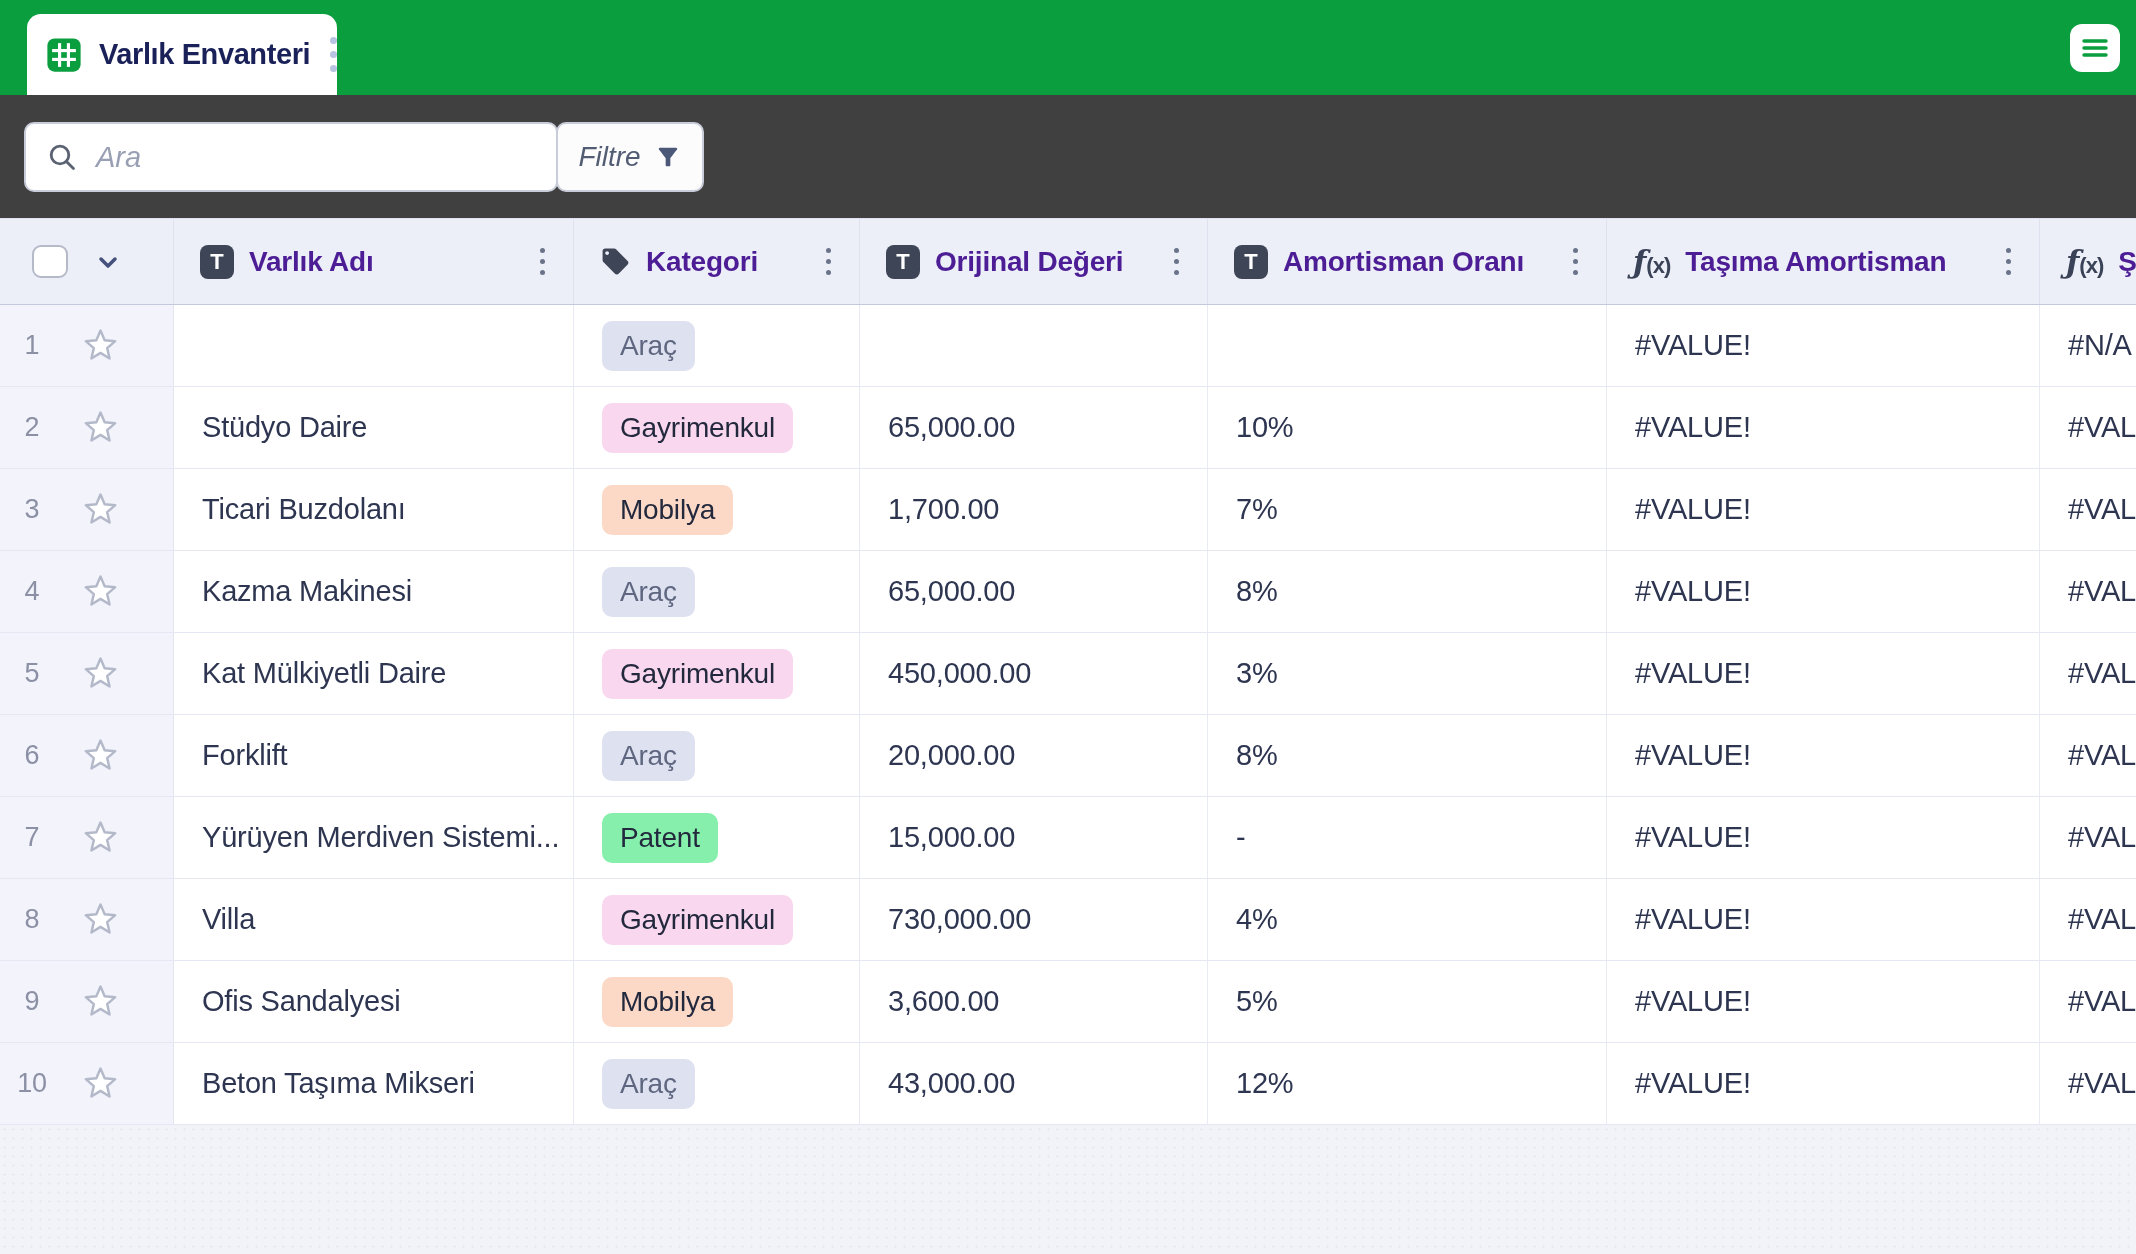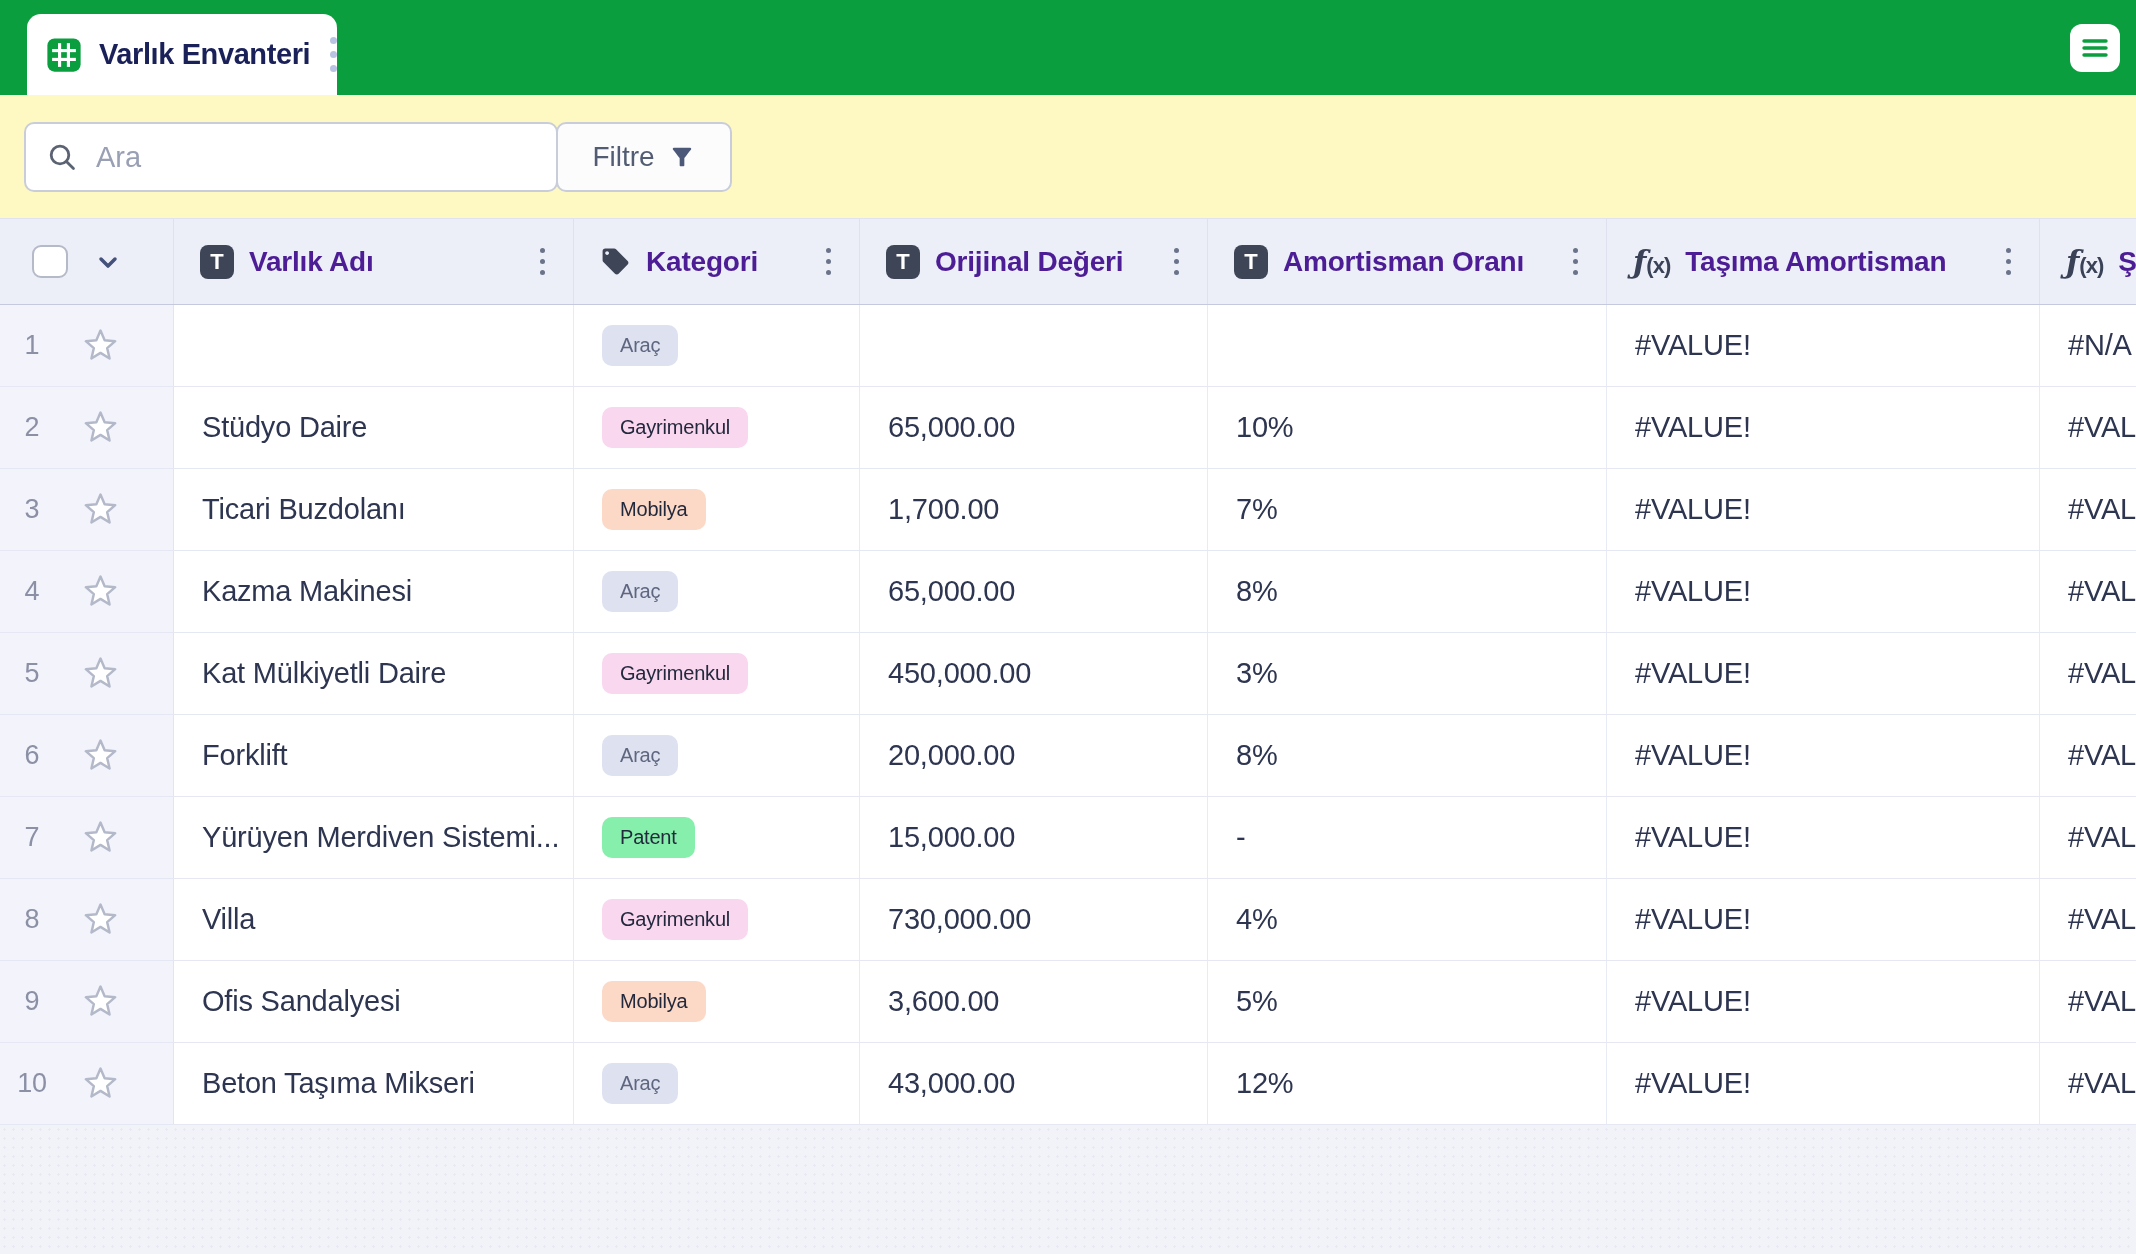--- a/index.html
+++ b/index.html
@@ -16,29 +16,29 @@
   }
   .tab-title { font-size: 29px; font-weight: bold; color: #1a2158; letter-spacing: -0.4px; white-space: nowrap; }
   .tab-dots { margin-left: auto; display: flex; flex-direction: column; gap: 7px; padding: 4px; }
   .tab-dots i { width: 7px; height: 7px; border-radius: 50%; background: #b9c4e3; }
   .menu-btn {
     position: absolute; right: 16px; top: 24px; width: 50px; height: 48px;
     background: #ffffff; border-radius: 12px; display: flex; align-items: center; justify-content: center;
   }
 
   
-  .toolbar { position: relative; height: 123px; background: #fef9c3; }
+  .toolbar { position: relative; height: 123px; background: #404040; font-style: italic; }
   .search-box {
     position: absolute; left: 24px; top: 27px; width: 534px; height: 70px;
     border: 2px solid #c9cdda; border-radius: 10px; background: #fff;
     display: flex; align-items: center; gap: 18px; padding: 0 20px;
   }
   .search-placeholder { font-size: 29px; color: #9aa0b4; }
   .filter-btn {
-    position: absolute; left: 556px; top: 27px; width: 176px; height: 70px;
+    position: absolute; left: 556px; top: 27px; width: 148px; height: 70px;
     border: 2px solid #c9cdda; border-radius: 10px; background: #fcfcfd;
     display: flex; align-items: center; justify-content: center; gap: 13px;
     font-size: 28px; color: #525c73; cursor: pointer;
   }
 
   
   .grid-cols {
     display: grid;
     grid-template-columns: 174px 400px 286px 348px 399px 433px minmax(0,1fr);
   }
@@ -67,21 +67,21 @@
   .row { height: 82px; background: #ffffff; border-bottom: 1px solid #e5e7f2; }
   .cell {
     display: flex; align-items: center; padding: 0 28px;
     border-right: 1px solid #e9ebf4; font-size: 29px; color: #2d3550;
     overflow: hidden; white-space: nowrap; letter-spacing: -0.2px;
   }
   .cell:last-child { border-right: none; }
   .num-cell { background: #f2f3fb; padding: 0; border-right: 1px solid #e2e4f0; }
   .rownum { width: 64px; text-align: center; font-size: 27px; color: #8b90a5; }
   .star { margin-left: 16px; cursor: pointer; display: flex; }
-  .badge { padding: 9px 18px; border-radius: 10px; font-size: 20px; letter-spacing: -0.2px; }
+  .badge { padding: 9px 18px; border-radius: 10px; font-size: 28px; letter-spacing: -0.2px; }
 
   .bottom-area {
     height: 129px; background: #f2f2f9;
     background-image: radial-gradient(#e9e9f3 1.2px, transparent 1.2px);
     background-size: 9px 9px;
   }
   svg { display: block; }
 </style>
 </head>
 <body>

